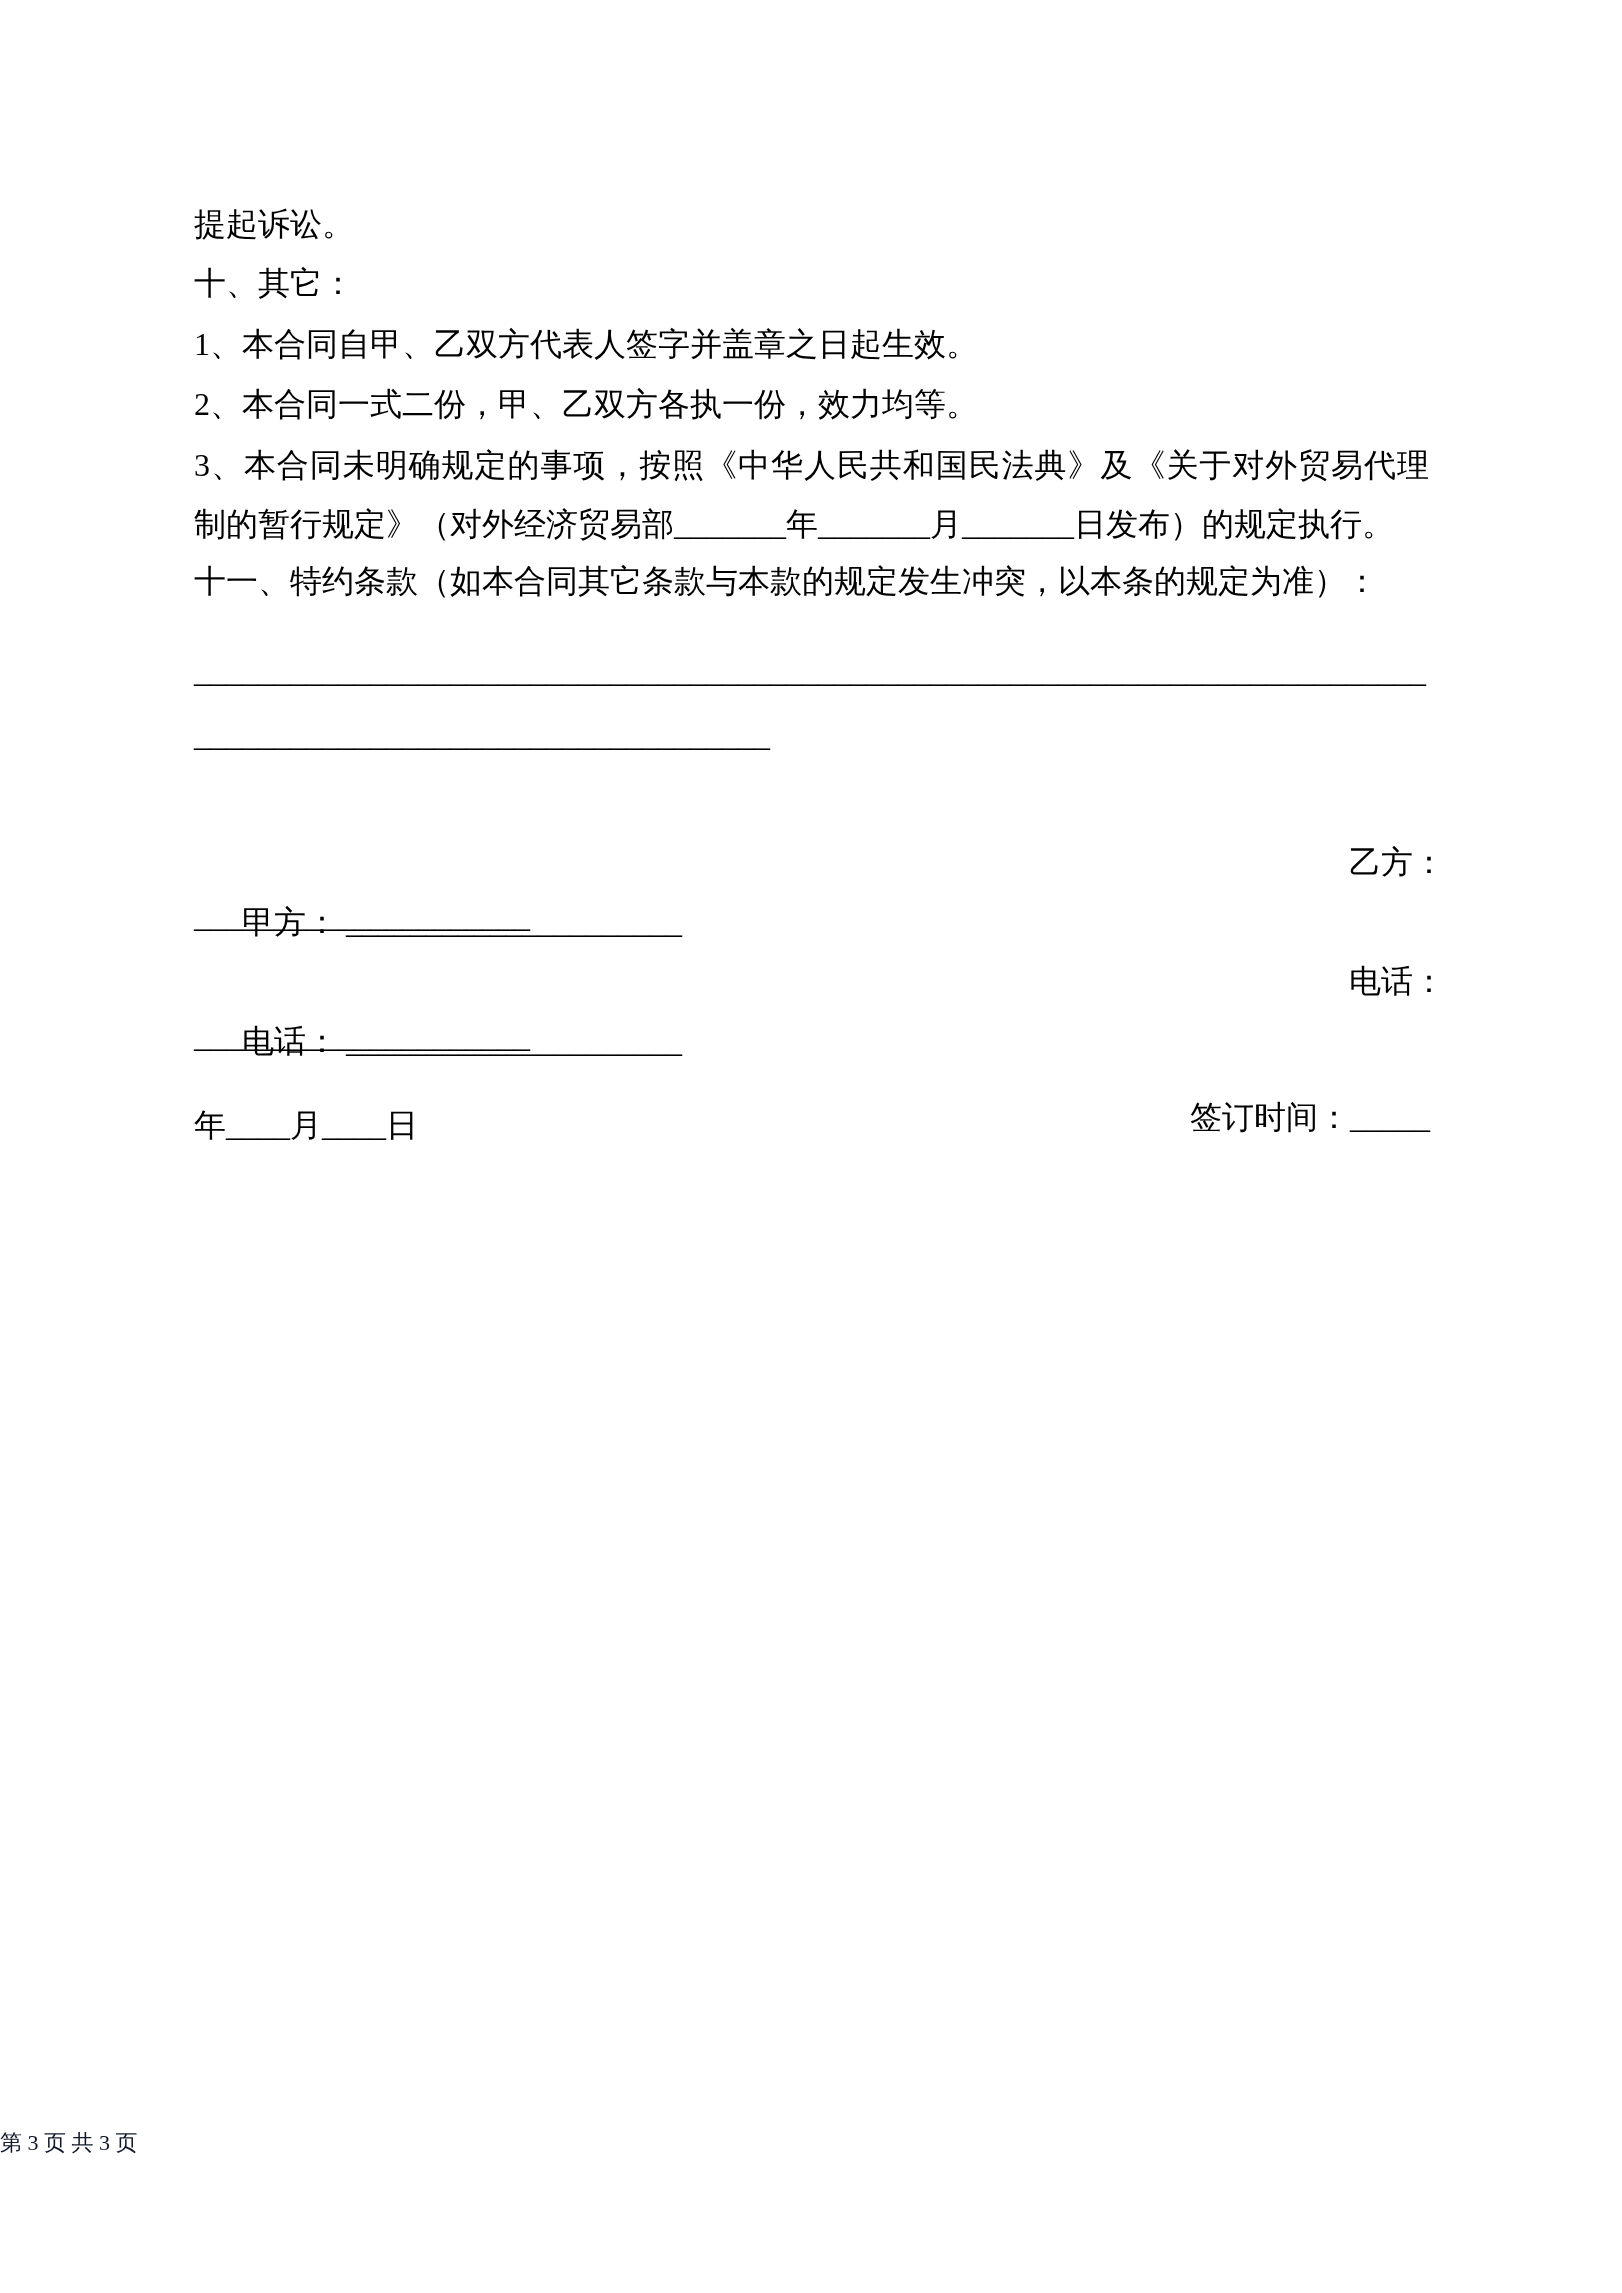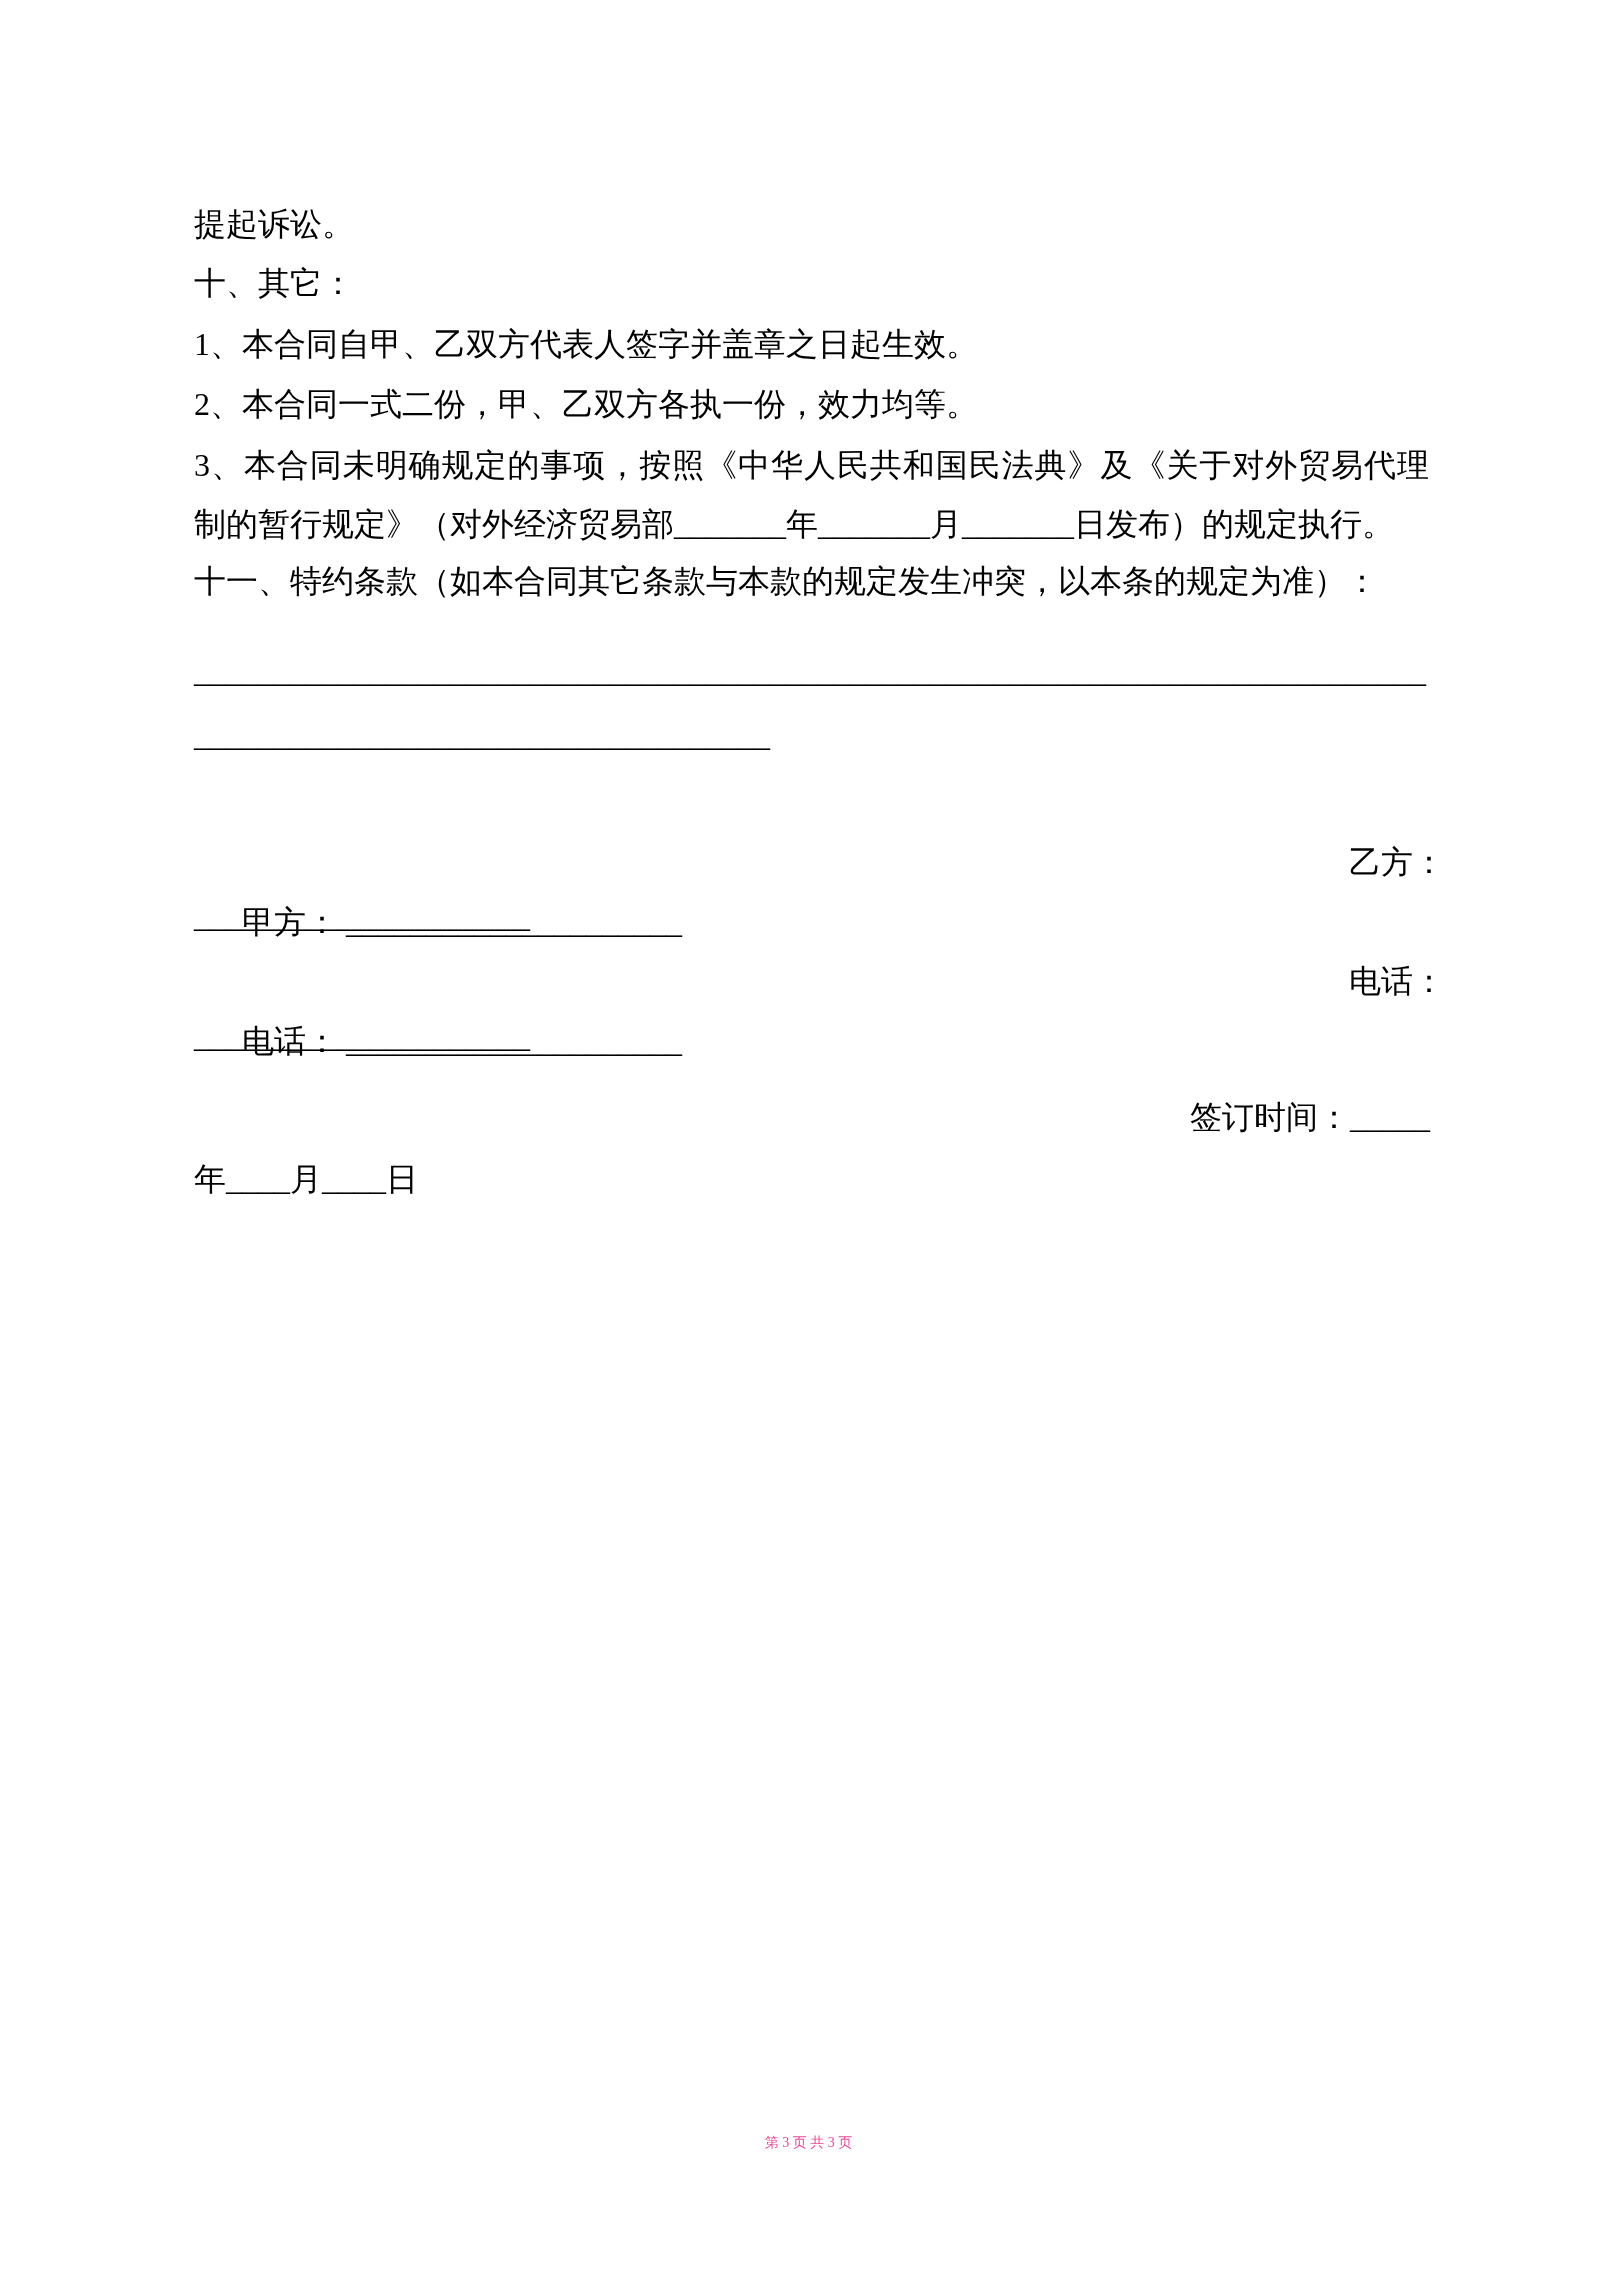--- a/index.html
+++ b/index.html
@@ -41,24 +41,23 @@
     top: 0;
     white-space: pre;
   }
   .right-at-label { left: 1131px; margin-left: 24px; }
   .right-at-date  { left: 996px; }
   .footer {
     position: absolute;
     left: 0;
     top: 2126px;
     width: 100%;
-    text-align: center;
-    font-size: 14px;
+    font-size: 22px;
     line-height: 33px;
-    color: #ec4899;
+    color: #0f172a;
   }
 </style>
 </head>
 <body>
 
 <div class="page">
   <div class="content">
 
     <div class="line" style="top:194px">提起诉讼。</div>
 
@@ -89,19 +88,19 @@
       <span>电话： _____________________</span>
       <span class="sig-right right-at-label">电话：</span>
     </div>
 
     <div class="line" style="top:1006px">_____________________</div>
 
     <div class="line" style="top:1087px">
       <span class="sig-right right-at-date">签订时间：_____</span>
     </div>
 
-    <div class="line" style="top:1149px">年____月____日</div>
+    <div class="line" style="top:1095px">年____月____日</div>
 
   </div>
 
   <div class="footer">第 3 页 共 3 页</div>
 </div>
 
 
 </body></html>

